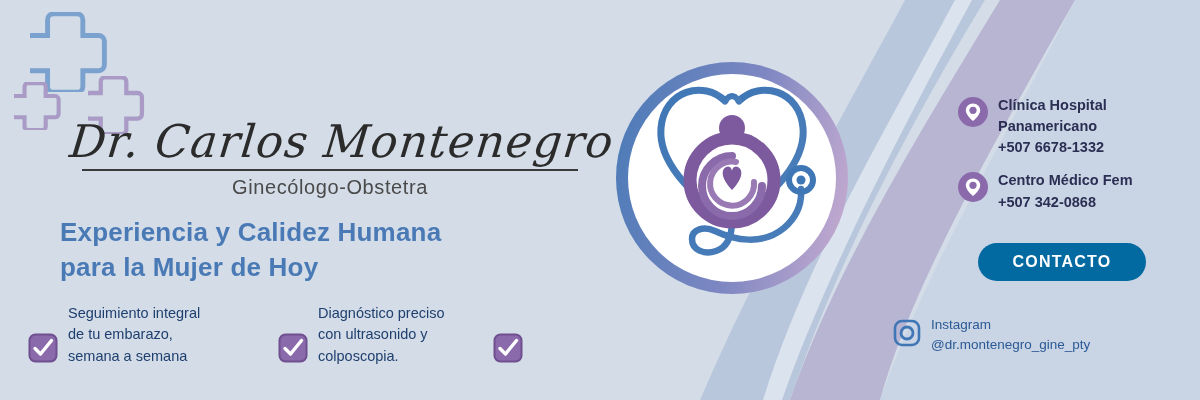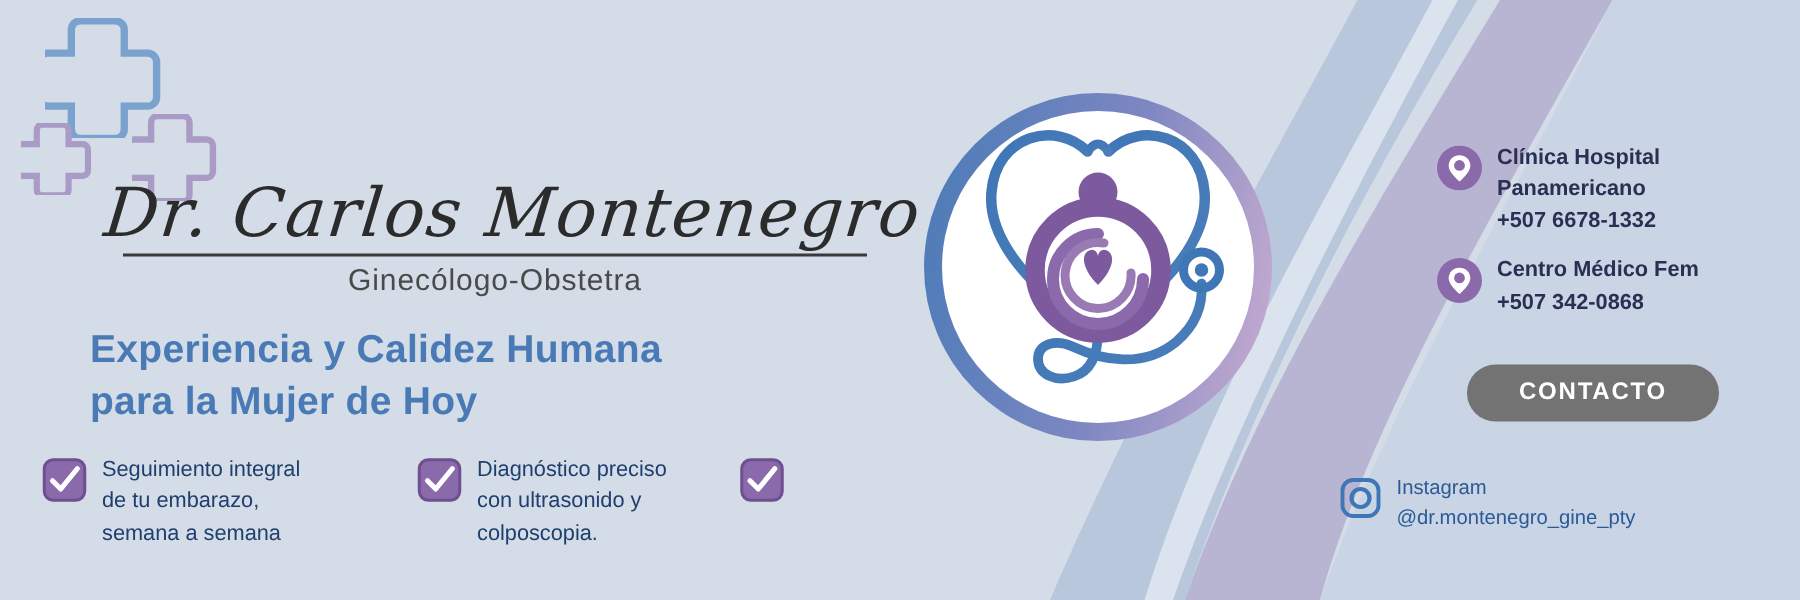--- a/index.html
+++ b/index.html
@@ -40,40 +40,40 @@
   }
   .tagline{
     position:absolute;left:60px;top:215px;width:540px;text-align:left;
     font-size:26px;font-weight:bold;color:#4a7ab5;line-height:1.35;
     letter-spacing:0.2px;
   }
   .tagline span{display:block;}
 
   
   .features{position:absolute;left:28px;top:303px;display:flex;gap:0px;}
-  .feature{display:flex;align-items:flex-start;gap:10px;}
+  .feature{display:flex;align-items:flex-end;gap:10px;}
   .feature.f1{width:250px;}
   .feature.f2{width:215px;}
   .feature.f3{width:250px;}
   .check{flex:0 0 auto;margin-top:2px;}
   .feature-text{
     font-size:14.5px;line-height:1.48;color:#1f3f6e;
   }
 
   
   .contacts{position:absolute;left:958px;top:95px;}
   .contact-row{display:flex;align-items:flex-start;gap:10px;margin-bottom:12px;}
   .pin{flex:0 0 auto;margin-top:2px;}
   .contact-lines{font-size:14.5px;line-height:1.46;color:#2b2f54;font-weight:bold;}
   .contact-lines div{white-space:nowrap;}
 
   .contacto-btn{
     position:absolute;left:978px;top:243px;
     width:168px;height:38px;border-radius:19px;
-    background:#737373;color:#ffffff;
+    background:#0369a1;color:#ffffff;
     font-size:16px;font-weight:bold;letter-spacing:1.2px;
     display:flex;align-items:center;justify-content:center;
     border:none;cursor:pointer;font-family:"Liberation Sans", sans-serif;
   }
 
   .instagram{position:absolute;left:892px;top:315px;display:flex;align-items:center;gap:9px;}
   .ig-text{font-size:13.5px;line-height:1.45;color:#2b5a96;}
   .ig-text div{white-space:nowrap;}
 
   

